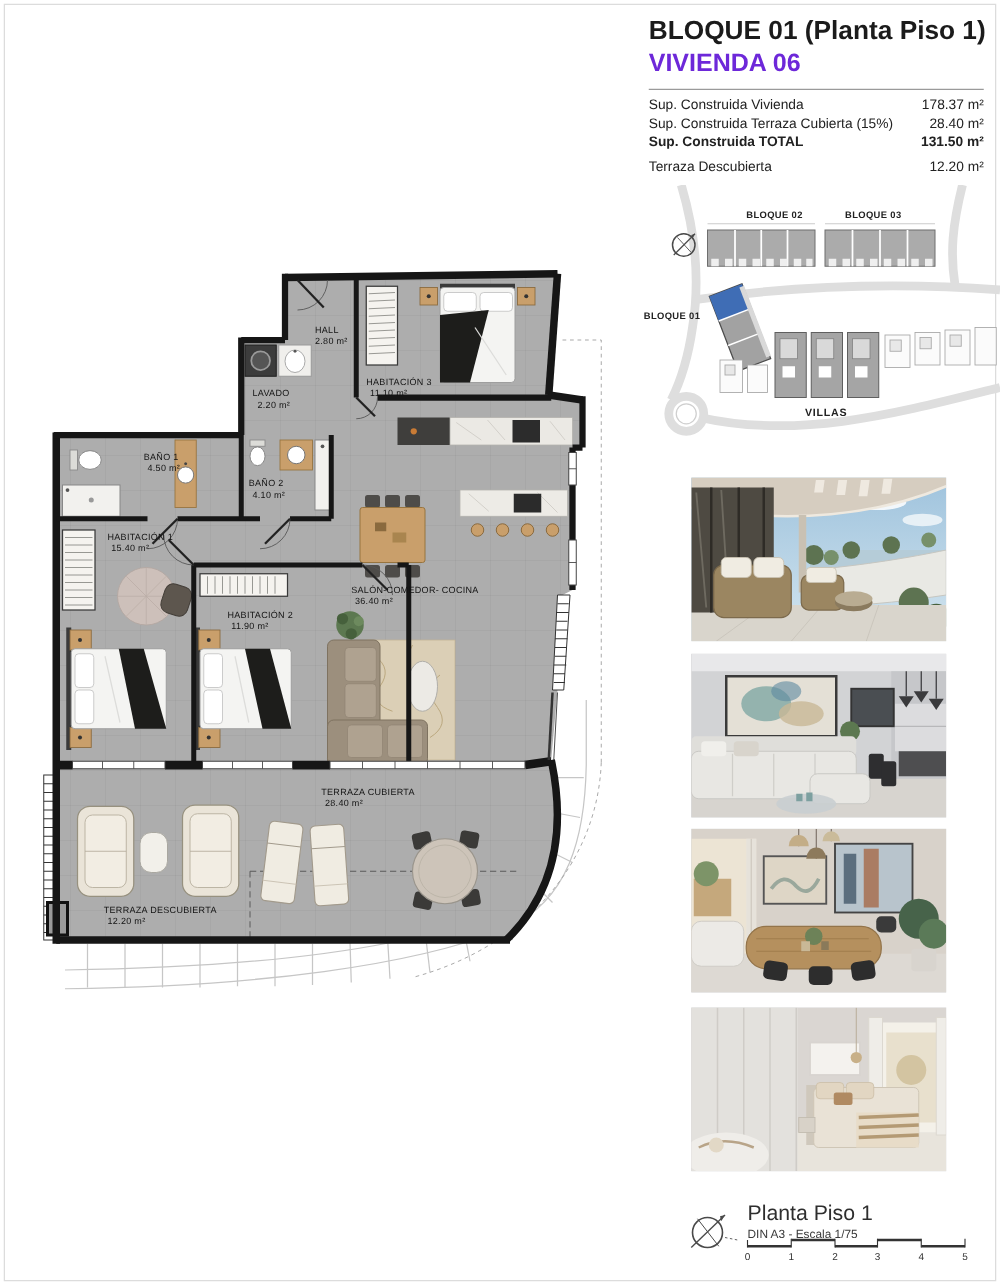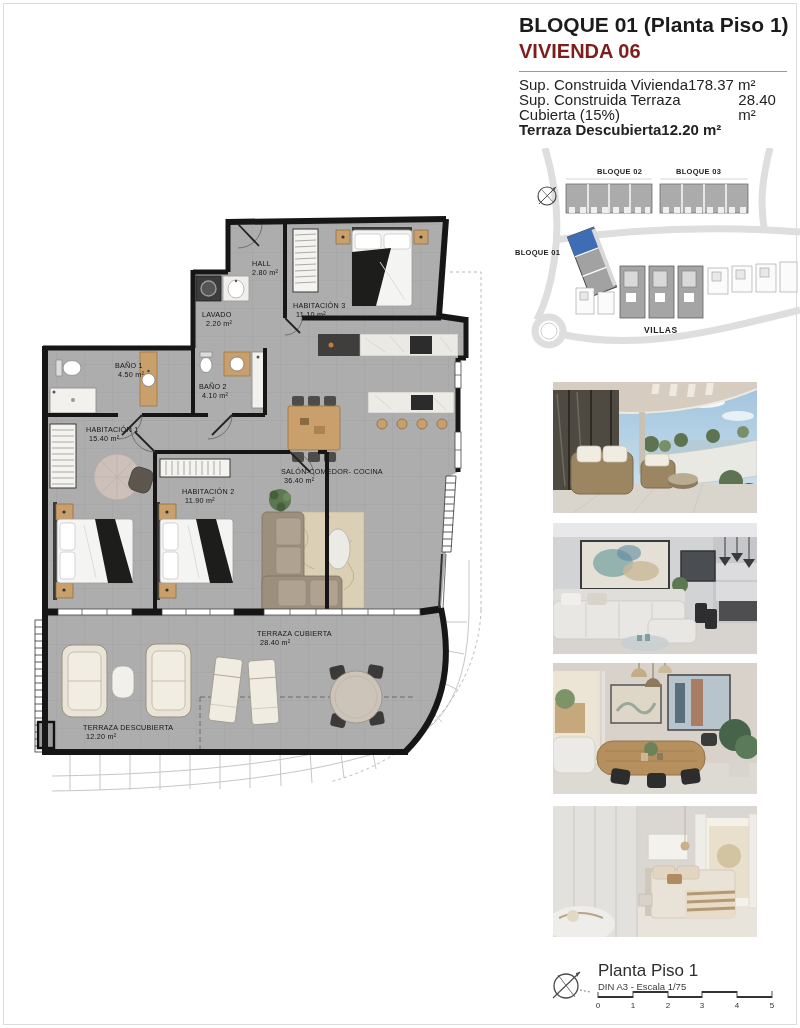--- a/index.html
+++ b/index.html
@@ -2,23 +2,23 @@
 <html><head>
 <meta charset="utf-8">
 <style>
   html,body{margin:0;padding:0;background:#fff;}
   #page{position:relative;width:800px;height:1028px;background:#fff;overflow:hidden;
         font-family:"Liberation Sans",sans-serif;}
   .sheet-frame{position:absolute;inset:3px;border:1px solid #dcdcdc;pointer-events:none;}
   
   #header{position:absolute;left:519px;top:12px;width:268px;}
   .h-title{font-size:21px;font-weight:700;color:#1b1b1b;letter-spacing:0;line-height:26px;white-space:nowrap;}
-  .h-sub{font-size:20px;font-weight:700;color:#7f1d1d;line-height:25px;margin-top:1px;}
+  .h-sub{font-size:20px;font-weight:700;color:#6d28d9;line-height:25px;margin-top:1px;}
   .h-sep{border-top:1px solid #9a9a9a;margin:7px 0 5px;}
-  .h-row{display:flex;font-size:15px;color:#222;line-height:15px;}
+  .h-row{display:flex;justify-content:space-between;font-size:11px;color:#222;line-height:15px;}
   .h-row:nth-child(3){font-weight:700;}
   .h-row:nth-child(4){margin-top:5px;}
   
   .photo{position:absolute;left:553px;width:204px;height:131px;overflow:hidden;background:#d8d8d8;}
   #photo1{top:382px;} #photo2{top:523px;} #photo3{top:663px;} #photo4{top:806px;}
   svg{display:block;}
   text{font-family:"Liberation Sans",sans-serif;}
   .room-name,.room-area{font-size:7.2px;fill:#141414;letter-spacing:.25px;}
   .sp-label{font-size:7.5px;font-weight:700;fill:#222;letter-spacing:.3px;}
   .sp-label-big{font-size:8.5px;font-weight:700;fill:#222;letter-spacing:.6px;}
@@ -37,20 +37,24 @@
     <div class="h-sub">VIVIENDA 06</div>
     <div class="h-sep"></div>
     <div>
       <div class="h-row">
         <span>Sup. Construida Vivienda</span>
         <span>178.37 m²</span>
       </div>
       <div class="h-row">
         <span>Sup. Construida Terraza Cubierta (15%)</span>
         <span>28.40 m²</span>
+      </div>
+      <div class="h-row">
+        <span>Sup. Construida TOTAL</span>
+        <span>131.50 m²</span>
       </div>
       <div class="h-row">
         <span>Terraza Descubierta</span>
         <span>12.20 m²</span>
       </div>
     </div>
   </div>
 
   <svg viewBox="505 148 295 205" style="position:absolute;left:505px;top:148px;width:295px;height:205px;">
 

